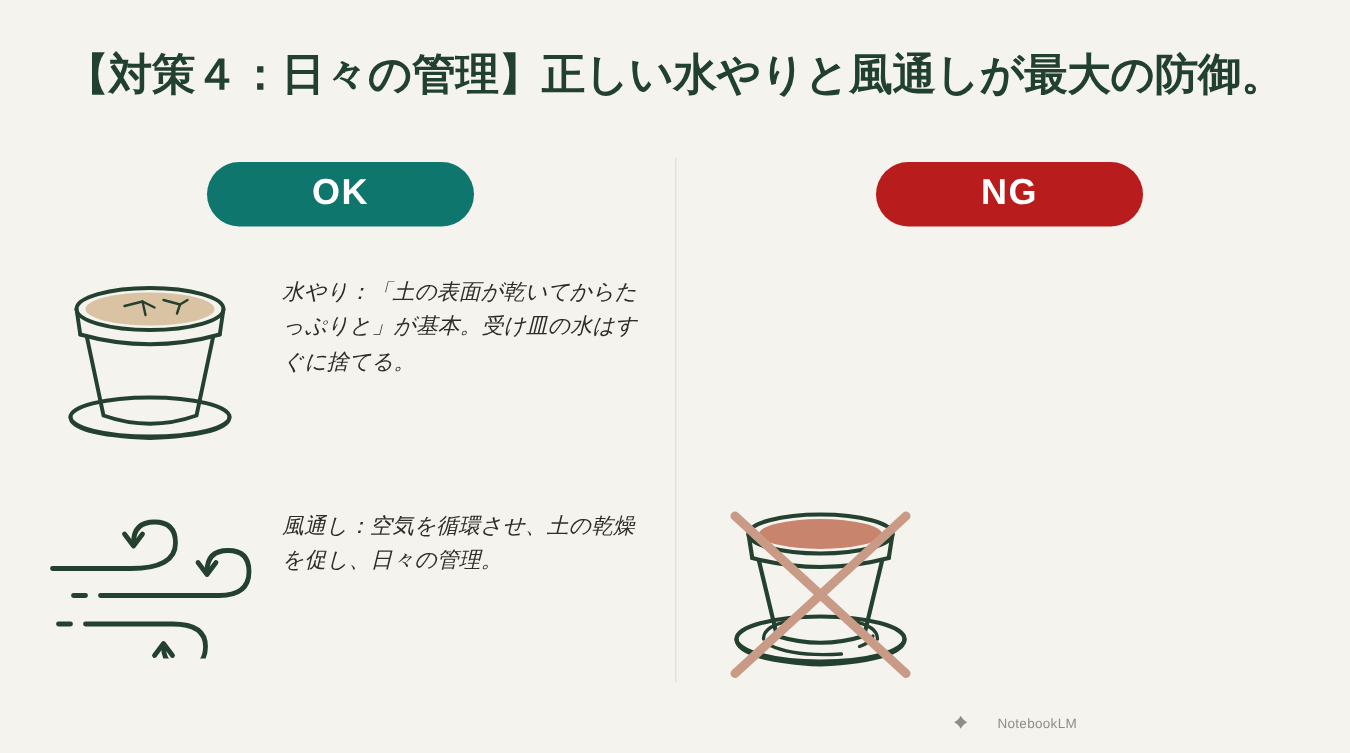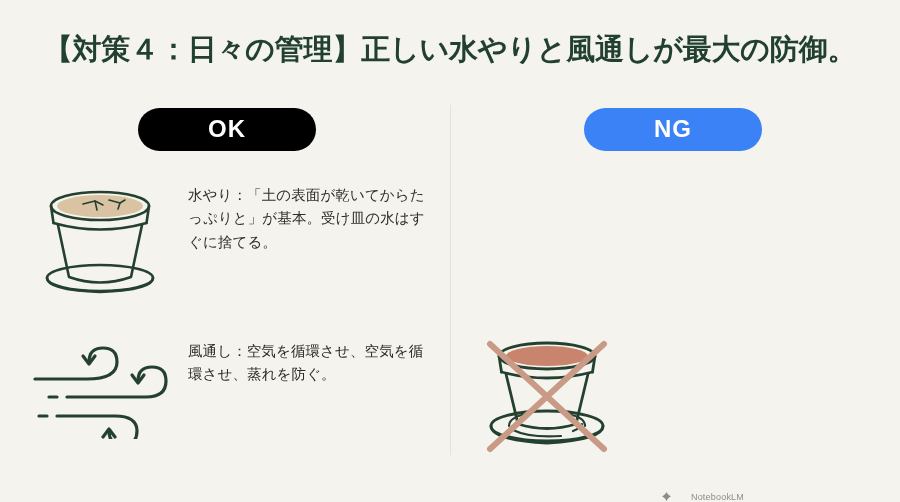--- a/index.html
+++ b/index.html
@@ -13,21 +13,20 @@
     font-family: "Liberation Sans", "DejaVu Sans", sans-serif;
     overflow: hidden;
     position: relative;
     color: #2b2b28;
   }
 
   .slide {
     position: relative;
     width: 732px;
     height: 502px;
-    padding-left: 26px;
   }
 
   
   .title {
     position: absolute;
     left: 0;
     top: 30px;
     width: 900px;
     text-align: center;
     font-size: 29px;
@@ -69,29 +68,30 @@
     display: inline-block;
     min-width: 118px;
     padding: 8px 30px 10px;
     border-radius: 22px;
     color: #ffffff;
     font-size: 24px;
     font-weight: bold;
     letter-spacing: 1px;
     line-height: 1.05;
   }
-  .pill-ok { background: #000000; }
-  .pill-ng { background: #3b82f6; }
+  .pill-ok { background: #0f766e; }
+  .pill-ng { background: #b91c1c; }
 
   
   .row {
     position: absolute;
     display: flex;
     align-items: flex-start;
     width: 430px;
+    font-style: italic;
   }
   .row-1 { top: 78px; }
   .row-2 { top: 234px; }
 
   .icon-cell {
     width: 176px;
     flex: 0 0 176px;
     display: flex;
     align-items: center;
     justify-content: center;
@@ -112,21 +112,21 @@
     letter-spacing: 0.1px;
   }
   .col-ng .text-cell {
     padding-top: 2px;
   }
 
   
   .footer {
     position: absolute;
     right: 14px;
-    bottom: 0;
+    bottom: 15px;
     display: flex;
     align-items: center;
     gap: 19px;
     font-size: 9px;
     color: #8e8e86;
     letter-spacing: 0.2px;
   }
   .footer-logo { display: block; }
 
   svg { display: block; }
@@ -188,21 +188,21 @@
 
             <path d="M24 63 L32 63"></path>
 
             <path d="M32 82 L90 82 Q112 82 112 97 Q112 111 98 111 Q84 111 84 97"></path>
             <path d="M78 103 L84 95 L90 103"></path>
 
             <path d="M14 82 L22 82"></path>
           </g>
         </svg>
       </div>
-      <div class="text-cell">風通し：空気を循環させ、空気を循環させ、蒸れを防ぐ。</div>
+      <div class="text-cell">風通し：空気を循環させ、土の乾燥を促し、日々の管理。</div>
     </div>
   </div>
 
   <div class="col col-ng">
 
     <div class="pill-wrap">
       <span class="pill pill-ng">NG</span>
     </div>
 
 

